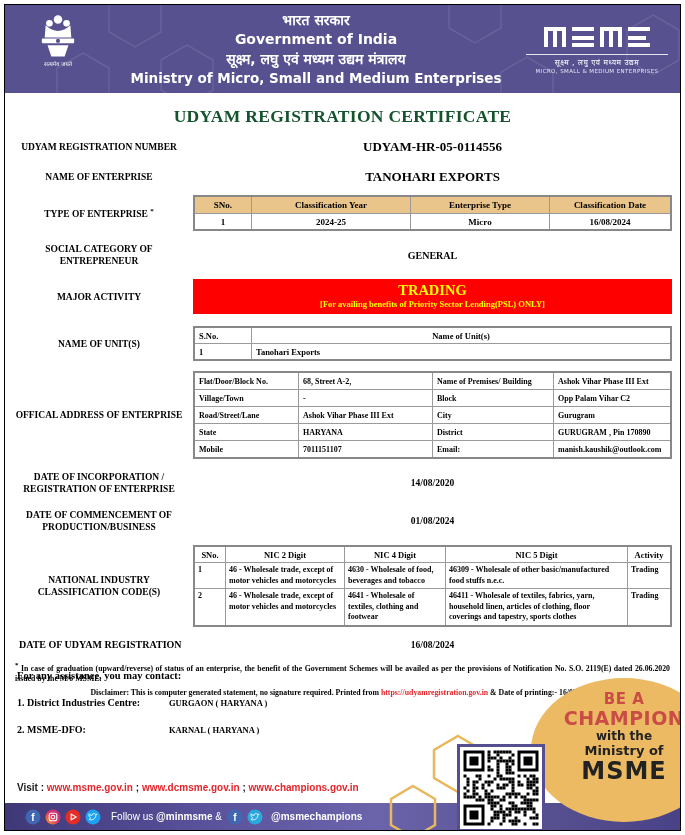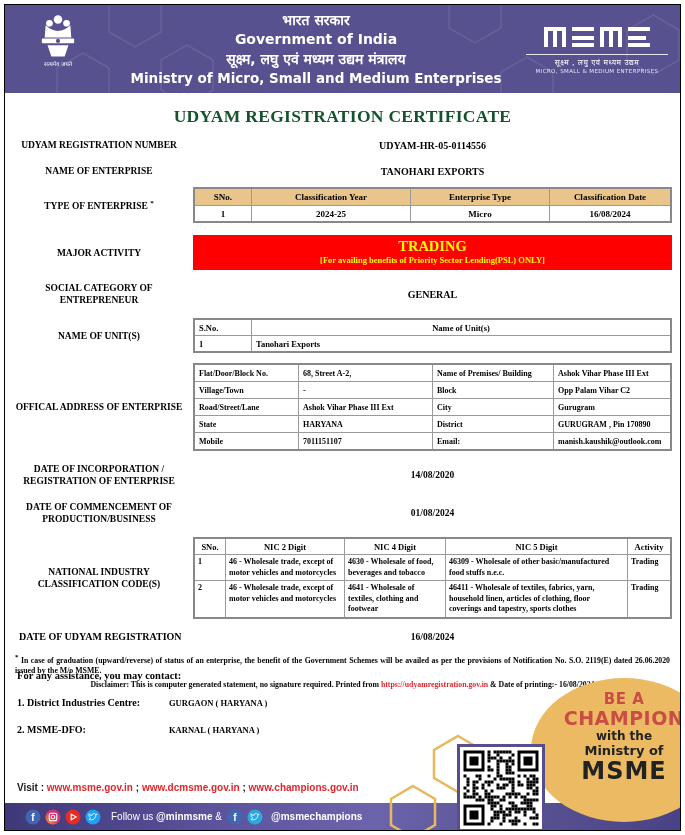--- a/index.html
+++ b/index.html
@@ -17,21 +17,21 @@
   .msme-logo{position:relative;width:150px;color:#fff;text-align:center;font-family:"DejaVu Sans",sans-serif;padding-right:8px;}
   .msme-word{display:flex;justify-content:center;margin-bottom:3px;}
   .msme-hindi{font-size:7.5px;letter-spacing:.5px;border-top:1px solid rgba(255,255,255,.85);padding-top:2px;margin:0 4px;}
   .msme-sub{font-size:5.5px;letter-spacing:.4px;margin-top:1px;color:#e8e6f5;}
   
   .title{margin-top:13px;text-align:center;font-size:17.5px;font-weight:bold;letter-spacing:.3px;color:#14532d;}
   
   .row{display:flex;align-items:center;padding-right:8px;}
   .lbl{width:188px;flex:0 0 188px;display:flex;align-items:center;justify-content:center;text-align:center;font-weight:bold;font-size:9.5px;line-height:12px;color:#000;padding:0 14px;box-sizing:border-box;}
   .cnt{flex:1;min-width:0;}
-  .val{text-align:center;font-weight:bold;font-size:10px;color:#000;}
+  .val{text-align:center;font-weight:bold;font-size:13px;color:#000;}
   
   table{border-collapse:collapse;width:100%;border:2px solid #888;background:#fff;}
   th,td{border:1px solid #9a9a9a;font-weight:bold;color:#000;padding:1px 4px;}
   .t-type th{background:#e9c48b;font-size:9px;text-align:center;height:14px;}
   .t-type td{font-size:9px;text-align:center;height:13px;}
   .t-units th{font-size:8.5px;height:13px;}
   .t-units td{font-size:8.5px;height:13px;}
   .t-addr td{font-size:8px;height:14px;}
   .t-nic th{font-size:8.5px;text-align:center;height:13px;}
   .t-nic td{font-size:8px;vertical-align:top;line-height:10.5px;padding:2px 3px;}
@@ -169,34 +169,34 @@
             <td>2024-25</td>
             <td>Micro</td>
             <td>16/08/2024</td>
           </tr>
         </tbody>
           </table>
       </div>
     </div>
 
     <div class="row mt12">
+      <div class="lbl" style="padding:0 30px">SOCIAL CATEGORY OF ENTREPRENEUR</div>
+      <div class="cnt">
+          <div class="val" style="font-size:10px">GENERAL</div>
+        </div>
+    </div>
+
+    <div class="row mt12">
       <div class="lbl">MAJOR ACTIVITY</div>
       <div class="cnt">
         <div class="banner">
           <div class="big">TRADING</div>
           <div class="small">[For availing benefits of Priority Sector Lending(PSL) ONLY]</div>
         </div>
       </div>
-    </div>
-
-    <div class="row mt12">
-      <div class="lbl" style="padding:0 30px">SOCIAL CATEGORY OF ENTREPRENEUR</div>
-      <div class="cnt">
-          <div class="val" style="font-size:10px">GENERAL</div>
-        </div>
     </div>
 
     <div class="row mt12">
       <div class="lbl">NAME OF UNIT(S)</div>
       <div class="cnt">
         <table class="t-units">
           <tbody>
               <tr>
             <th style="width:48px;text-align:left">S.No.</th>
             <th style="text-align:center">Name of Unit(s)</th>

